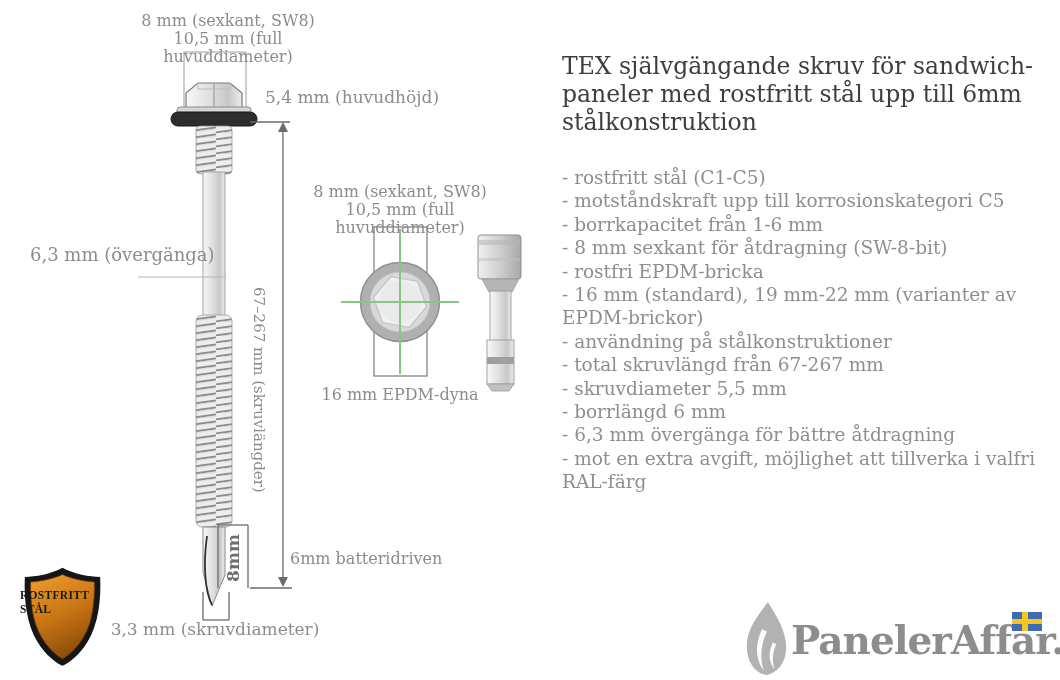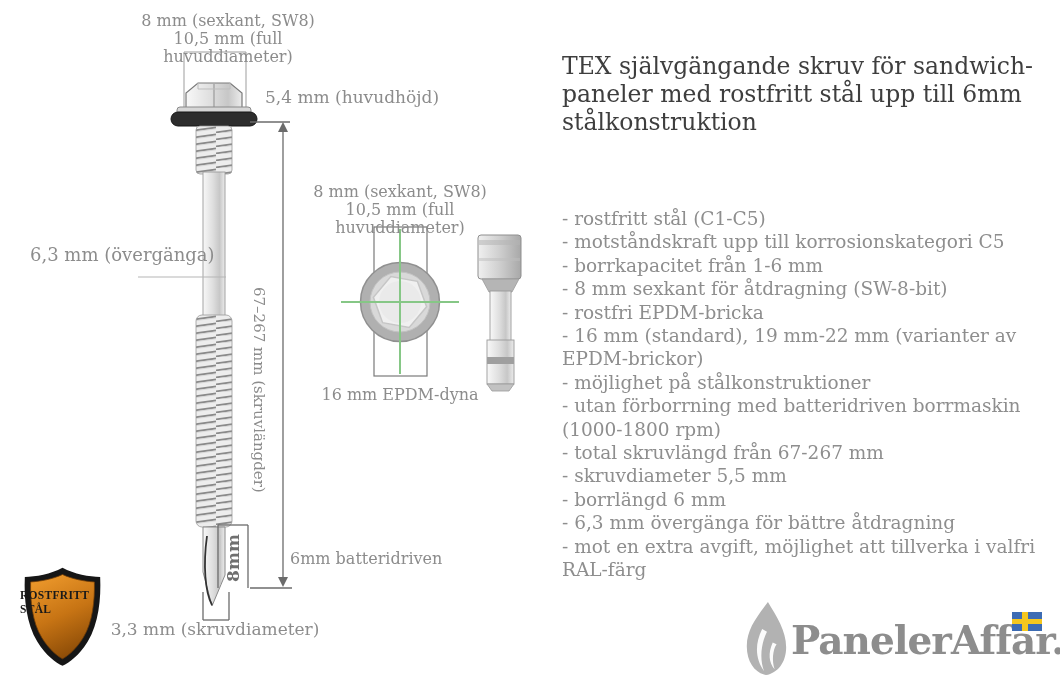--- a/index.html
+++ b/index.html
@@ -3,21 +3,21 @@
 <meta charset="utf-8">
 <style>
   html,body{margin:0;padding:0;background:#fff;}
   #stage{position:relative;width:1060px;height:680px;background:#ffffff;overflow:hidden;
          font-family:"DejaVu Serif", serif;}
   .lbl{position:absolute;color:#8c8c8c;font-size:16px;line-height:18px;white-space:nowrap;}
   .lbl.center{text-align:center;white-space:normal;}
   #page-title{position:absolute;left:562px;top:52px;width:482px;color:#3e3e3e;
               font-size:23.5px;font-weight:normal;line-height:28px;}
   #feature-list{position:absolute;left:562px;top:166px;width:482px;color:#8e8e8e;
-                font-size:18.5px;line-height:23.4px;margin-top:41px;}
+                font-size:18.5px;line-height:23.4px;}
   .rot-length{position:absolute;left:250px;top:287px;height:200px;color:#8c8c8c;font-size:15px;
               writing-mode:vertical-rl;white-space:nowrap;}
   .rot-8mm{position:absolute;left:210px;top:538px;width:46px;height:40px;display:flex;
            align-items:center;justify-content:center;transform:rotate(-90deg);
            color:#6f6f6f;font-size:17px;font-weight:bold;}
   #shield-wrap{position:absolute;left:20px;top:564px;width:85px;height:106px;}
   .shield-text{position:absolute;width:85px;text-align:left;color:#191919;font-weight:bold;
                font-size:11.5px;letter-spacing:.3px;font-family:"Liberation Serif",serif;}
   #logo-text{position:absolute;left:791px;top:617px;color:#8d8d8d;font-size:39px;
              font-weight:bold;letter-spacing:-1px;}
@@ -145,22 +145,21 @@
     <div>stålkonstruktion</div>
   </div>
 
   <div id="feature-list">
     <div>- rostfritt stål (C1-C5)</div>
     <div>- motståndskraft upp till korrosionskategori C5</div>
     <div>- borrkapacitet från 1-6 mm</div>
     <div>- 8 mm sexkant för åtdragning (SW-8-bit)</div>
     <div>- rostfri EPDM-bricka</div>
     <div>- 16 mm (standard), 19 mm-22 mm (varianter av EPDM-brickor)</div>
-    <div>- möjlighet på stålkonstruktioner</div>
-    <div>- utan förborrning med batteridriven borrmaskin (1000-1800 rpm)</div>
+    <div>- användning på stålkonstruktioner</div>
     <div>- total skruvlängd från 67-267 mm</div>
     <div>- skruvdiameter 5,5 mm</div>
     <div>- borrlängd 6 mm</div>
     <div>- 6,3 mm övergänga för bättre åtdragning</div>
     <div>- mot en extra avgift, möjlighet att tillverka i valfri RAL-färg</div>
   </div>
 
   <div id="shield-wrap">
     <svg width="85" height="106" viewBox="0 0 88 106" style="left:0;top:0">
       <defs>

